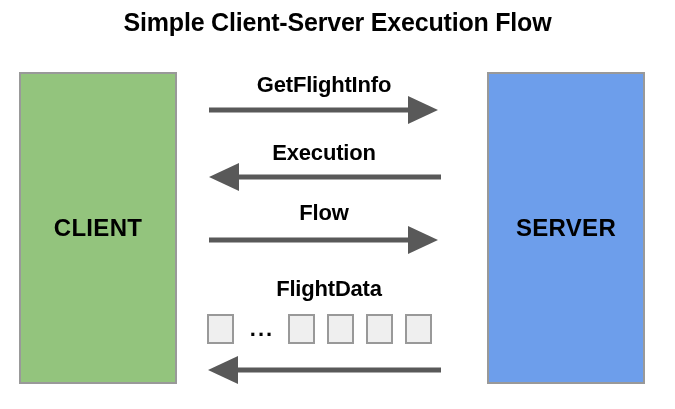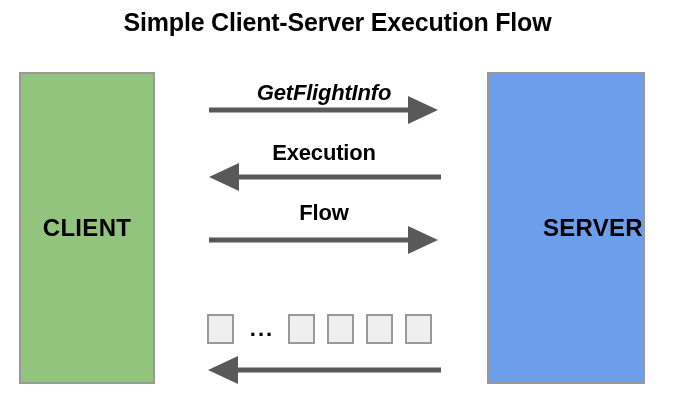--- a/index.html
+++ b/index.html
@@ -43,32 +43,31 @@
   }
   .actor-label {
     font-size: 24px;
     font-weight: bold;
     color: #000000;
     letter-spacing: 0.3px;
   }
   #client-box {
     left: 19px;
     top: 72px;
-    width: 136px;
+    width: 158px;
     height: 312px;
     background: #93c47d;
     text-align: right;
   }
   #server-box {
     left: 487px;
     top: 72px;
     width: 158px;
     height: 312px;
     background: #6d9eeb;
-    justify-content: flex-end;
   }
 
   
   .msg-label {
     position: absolute;
     font-size: 22px;
     font-weight: bold;
     color: #000000;
     text-align: center;
     white-space: nowrap;
@@ -117,26 +116,27 @@
   <div class="diagram-title">Simple Client-Server Execution Flow</div>
 
   <div class="actor-box" id="client-box">
     <span class="actor-label">CLIENT</span>
   </div>
 
   <div class="actor-box" id="server-box">
     <span class="actor-label">SERVER</span>
   </div>
 
-  <div class="msg-label" style="left:209px; top:80px; width:230px;font-style:italic;">GetFlightInfo</div>
+  <div class="msg-label" style="left:209px; top:72px; width:230px;">GetFlightInfo</div>
 
   <div class="msg-label" style="left:209px; top:140px; width:230px;">Execution</div>
 
   <div class="msg-label" style="left:209px; top:200px; width:230px;">Flow</div>
 
+  <div class="msg-label" style="left:209px; top:276px; width:240px;">FlightData</div>
 
   <div class="packet" style="left:207px;"></div>
   <div class="packet-ellipsis" style="left:242px; width:40px;">...</div>
   <div class="packet" style="left:288px;"></div>
   <div class="packet" style="left:327px;"></div>
   <div class="packet" style="left:366px;"></div>
   <div class="packet" style="left:405px;"></div>
 
   <svg id="arrow-layer" viewBox="0 0 675 409" xmlns="http://www.w3.org/2000/svg">
     <g>

